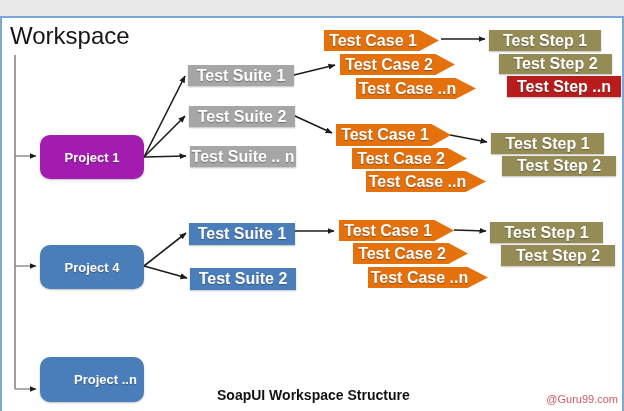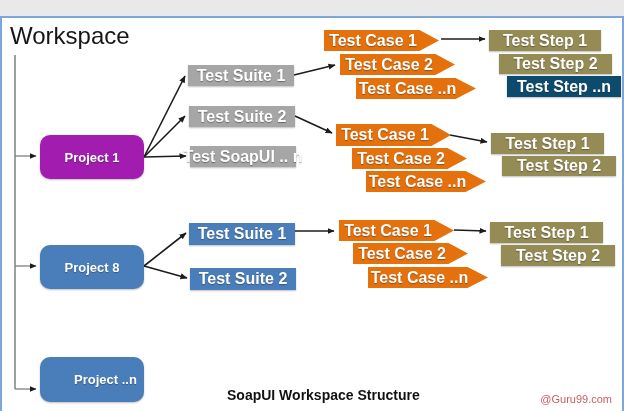--- a/index.html
+++ b/index.html
@@ -17,24 +17,24 @@
     color:#ffffff; font-weight:bold; font-size:16px; line-height:1;
     text-shadow:0 1px 1px rgba(40,40,40,0.45); box-sizing:border-box; white-space:nowrap;
   }
   .node.project { border-radius:10px; font-size:13px; box-shadow:0 1px 2px rgba(0,0,0,0.25); }
   .node.suite-gray, .node.suite-blue, .node.step { border-radius:0; box-shadow:0 1px 1.5px rgba(0,0,0,0.25); }
   .node.case {
     clip-path:polygon(0 0, 83% 0, 100% 50%, 83% 100%, 0 100%);
     padding-right:17px;
   }
   .caption {
-    position:absolute; left:225px; top:369px; font-size:14px; font-weight:bold; color:#121212;
+    position:absolute; left:215px; top:369px; font-size:14px; font-weight:bold; color:#121212;
   }
   .watermark {
-    position:absolute; right:10px; top:375px; font-size:11px; font-weight:400;
+    position:absolute; right:4px; top:375px; font-size:11px; font-weight:400;
   }
 </style>
 </head>
 <body>
 
 <div id="canvas" style="border-color: rgb(125, 167, 216);">
   <svg id="arrow-layer" viewBox="0 0 620 407" xmlns="http://www.w3.org/2000/svg">
       <defs>
         <marker id="ah" markerWidth="8" markerHeight="7" refX="6.5" refY="3" orient="auto" markerUnits="userSpaceOnUse">
           <path d="M0,0 L7,3 L0,6 Z" fill="#1c1c1c"></path>
@@ -52,39 +52,39 @@
       <line x1="292" y1="57" x2="333" y2="47" stroke="#1c1c1c" stroke-width="1.6" marker-end="url(#ah)"></line>
       <line x1="293" y1="98" x2="330" y2="115" stroke="#1c1c1c" stroke-width="1.6" marker-end="url(#ah)"></line>
       <line x1="293" y1="213" x2="332" y2="213" stroke="#1c1c1c" stroke-width="1.6" marker-end="url(#ah)"></line>
       <line x1="439" y1="21" x2="483" y2="21" stroke="#1c1c1c" stroke-width="1.6" marker-end="url(#ah)"></line>
       <line x1="448" y1="117" x2="485" y2="124" stroke="#1c1c1c" stroke-width="1.6" marker-end="url(#ah)"></line>
       <line x1="452" y1="212" x2="484" y2="213" stroke="#1c1c1c" stroke-width="1.6" marker-end="url(#ah)"></line>
     </svg>
   <div class="page-title" style="color: rgb(22, 22, 22);">Workspace</div>
   <div id="nodes">
       <div class="node project" style="left: 38px; top: 117px; width: 104px; height: 44px; background: #a21caf;">Project 1</div>
-      <div class="node project" style="left: 38px; top: 227px; width: 104px; height: 44px; background: rgb(74, 126, 187);">Project 8</div>
+      <div class="node project" style="left: 38px; top: 227px; width: 104px; height: 44px; background: rgb(74, 126, 187);">Project 4</div>
       <div class="node project" style="left: 38px; top: 339px; width: 104px; height: 45px; background: rgb(74, 126, 187); padding-left: 27px;">Project ..n</div>
       <div class="node suite-gray" style="left: 186px; top: 47px; width: 106px; height: 21px; background: rgb(166, 166, 166);">Test Suite 1</div>
       <div class="node suite-gray" style="left: 187px; top: 88px; width: 106px; height: 21px; background: rgb(166, 166, 166);">Test Suite 2</div>
-      <div class="node suite-gray" style="left: 188px; top: 128px; width: 106px; height: 21px; background: rgb(166, 166, 166);">Test SoapUI .. n</div>
+      <div class="node suite-gray" style="left: 188px; top: 128px; width: 106px; height: 21px; background: rgb(166, 166, 166);">Test Suite .. n</div>
       <div class="node suite-blue" style="left: 187px; top: 205px; width: 106px; height: 22px; background: rgb(74, 126, 187);">Test Suite 1</div>
       <div class="node suite-blue" style="left: 188px; top: 250px; width: 106px; height: 22px; background: rgb(74, 126, 187);">Test Suite 2</div>
       <div class="node case" style="left: 322px; top: 12px; width: 115px; height: 21px; background: rgb(229, 113, 13);">Test Case 1</div>
       <div class="node case" style="left: 338px; top: 36px; width: 115px; height: 21px; background: rgb(229, 113, 13);">Test Case 2</div>
       <div class="node case" style="left: 354px; top: 60px; width: 120px; height: 21px; background: rgb(229, 113, 13);">Test Case ..n</div>
       <div class="node case" style="left: 334px; top: 106px; width: 115px; height: 22px; background: rgb(229, 113, 13);">Test Case 1</div>
       <div class="node case" style="left: 350px; top: 130px; width: 115px; height: 21px; background: rgb(229, 113, 13);">Test Case 2</div>
       <div class="node case" style="left: 364px; top: 153px; width: 120px; height: 21px; background: rgb(229, 113, 13);">Test Case ..n</div>
       <div class="node case" style="left: 337px; top: 202px; width: 115px; height: 21px; background: rgb(229, 113, 13);">Test Case 1</div>
       <div class="node case" style="left: 351px; top: 225px; width: 115px; height: 21px; background: rgb(229, 113, 13);">Test Case 2</div>
       <div class="node case" style="left: 366px; top: 249px; width: 120px; height: 21px; background: rgb(229, 113, 13);">Test Case ..n</div>
       <div class="node step" style="left: 487px; top: 12px; width: 112px; height: 21px; background: rgb(149, 139, 85);">Test Step 1</div>
       <div class="node step" style="left: 497px; top: 36px; width: 113px; height: 20px; background: rgb(149, 139, 85);">Test Step 2</div>
-      <div class="node step" style="left: 505px; top: 58px; width: 114px; height: 21px; background: #0c4a6e;">Test Step ..n</div>
+      <div class="node step" style="left: 505px; top: 58px; width: 114px; height: 21px; background: #b91c1c;">Test Step ..n</div>
       <div class="node step" style="left: 489px; top: 115px; width: 113px; height: 21px; background: rgb(149, 139, 85);">Test Step 1</div>
       <div class="node step" style="left: 500px; top: 138px; width: 114px; height: 20px; background: rgb(149, 139, 85);">Test Step 2</div>
       <div class="node step" style="left: 488px; top: 204px; width: 113px; height: 21px; background: rgb(149, 139, 85);">Test Step 1</div>
       <div class="node step" style="left: 499px; top: 227px; width: 114px; height: 21px; background: rgb(149, 139, 85);">Test Step 2</div>
     </div>
   <div class="caption">SoapUI Workspace Structure</div>
   <div class="watermark" style="color: rgb(205, 92, 99);">@Guru99.com</div>
 </div>
 
 </body></html>

